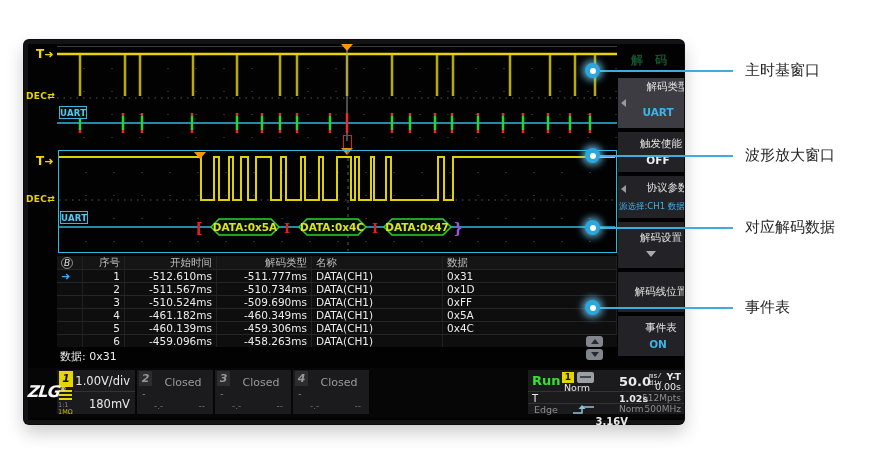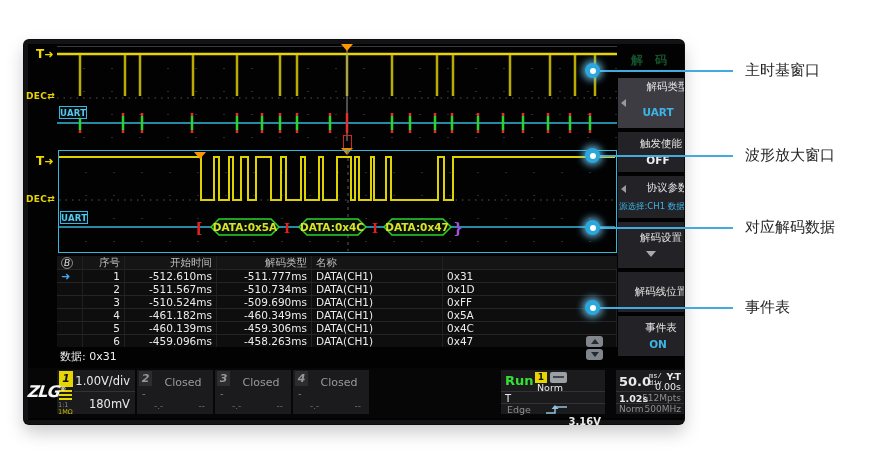--- a/index.html
+++ b/index.html
@@ -73,21 +73,21 @@
             font-size:11px; font-weight:bold; font-style:italic; text-align:center; line-height:16px; }
   .coup { left:2px; top:20px; width:13px; height:10px;
           background:linear-gradient(#e6d500 0 2px, transparent 2px 4px, #e6d500 4px 6px, transparent 6px 8px, #e6d500 8px 10px); }
   .probe { left:1px; top:32px; color:#8c8c8c; font-size:6.5px; line-height:6.5px; }
   .badge-g { left:2px; top:1px; width:13px; height:15px; background:#2d2d2f; color:#98989a;
              font-size:11px; font-weight:bold; font-style:italic; text-align:center; line-height:15px; }
   .badge-sub { left:5px; top:18px; color:#7a7a7a; font-size:10px; }
   .chval { right:5px; text-align:right; color:#e9e9e9; font-size:11.5px; font-weight:500; }
   .closed { left:16px; right:0; text-align:center; color:#9a9a9c; font-size:11px; }
   .dash { color:#6f6f71; font-size:9px; }
-  .trigtile { left:501px; top:370px; width:104px; height:44px; background:#1b1b1d; }
+  .trigtile { left:528px; top:370px; width:104px; height:44px; background:#1b1b1d; }
   .tbtile  { left:616px; top:370px; width:68px; height:44px; background:#1b1b1d; }
   .hline { left:0; right:0; height:1px; background:#333336; }
   .run { color:#35e035; font-weight:bold; font-size:13px; }
   .mini-badge { width:12px; height:11px; background:#e6d500; color:#111; font-size:9px; font-weight:bold;
                 text-align:center; line-height:11px; }
   .mini-icon { width:17px; height:11px; background:#9aa0a4; border-radius:2px;
                background-image:linear-gradient(#40464a 0 0); background-size:11px 2px;
                background-repeat:no-repeat; background-position:3px 4px; }
   .w { color:#e9e9e9; } .g { color:#8d8d8f; } .b { font-weight:bold; }
 
@@ -175,20 +175,21 @@
 <div class="abs dec-label" style="left:26px; top:194px;"><span>DEC</span><span>⇄</span></div>
 <div class="abs uart-tag" style="left:60px; top:211px;"><span>UART</span></div>
 
 <div class="abs etable">
   <div class="erow hdr">
     <div><span class="bus-icon">B</span></div>
     <div class="num">序号</div>
     <div class="num">开始时间</div>
     <div class="num">解码类型</div>
     <div class="txt">名称</div>
+    <div class="txt">数据</div>
   </div>
   <div class="erow">
     <div><span class="pointer">➜</span></div>
     <div class="num">1</div>
     <div class="num">-512.610ms</div>
     <div class="num">-511.777ms</div>
     <div class="txt">DATA(CH1)</div>
     <div class="txt">0x31</div>
   </div>
   <div class="erow">
@@ -222,21 +223,20 @@
     <div class="num">-459.306ms</div>
     <div class="txt">DATA(CH1)</div>
     <div class="txt">0x4C</div>
   </div>
   <div class="erow">
     <div></div>
     <div class="num">6</div>
     <div class="num">-459.096ms</div>
     <div class="num">-458.263ms</div>
     <div class="txt">DATA(CH1)</div>
-    <div class="txt">0x47</div>
   </div>
 </div>
 <div class="abs efooter">数据: 0x31</div>
 <div class="abs scrollbtn scroll-up" style="left:586px; top:336px;"></div>
 <div class="abs scrollbtn scroll-dn" style="left:586px; top:349px;"></div>
 
 <div class="abs menu">
   <div class="abs menu-title">解 码</div>
 
   <div class="abs mbtn hl" style="top:28px; height:50px;">

